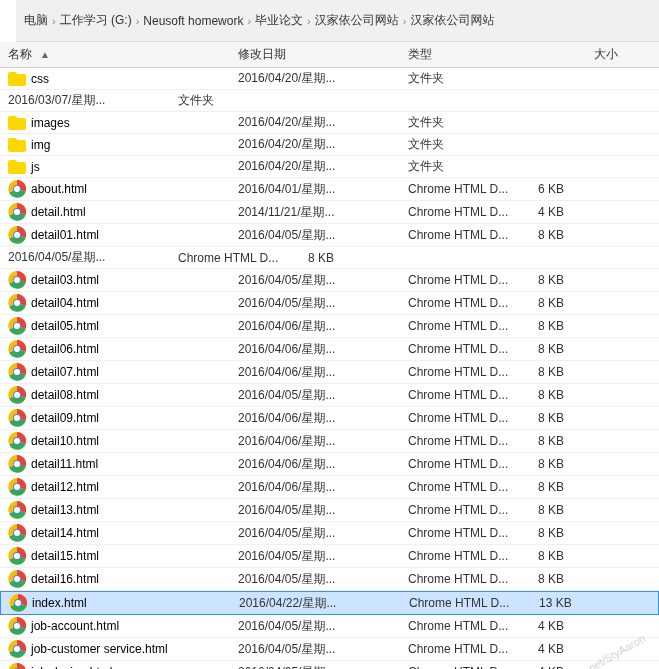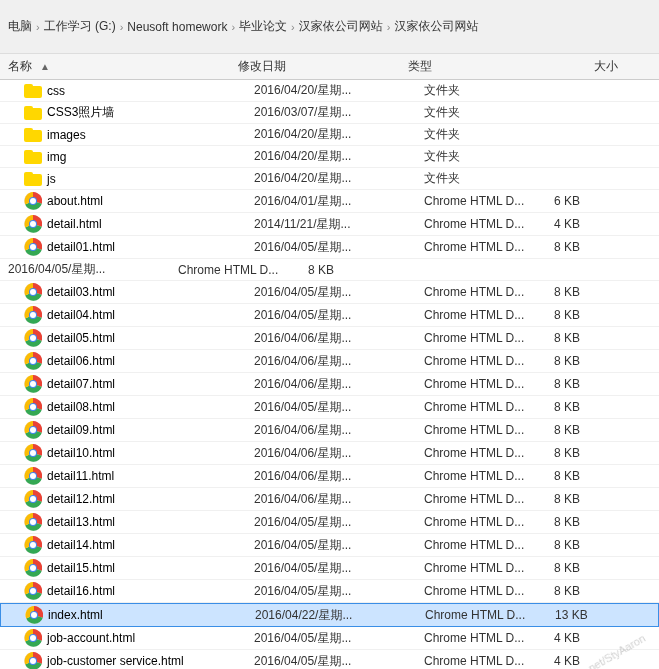--- a/index.html
+++ b/index.html
@@ -10,25 +10,26 @@
       color: #000;
       width: 659px;
       min-height: 669px;
       overflow: hidden;
     }
 
     
     .breadcrumb {
       display: flex;
       align-items: center;
-      padding: 18px 8px;
+      padding: 12px 8px;
       background: #f0f0f0;
       border-bottom: 1px solid #ddd;
       font-size: 12px;
       gap: 4px;
+      margin-left: 16px;
     }
     .breadcrumb-sep {
       color: #888;
       font-size: 11px;
     }
     .breadcrumb-item {
       color: #333;
       cursor: pointer;
     }
 
@@ -70,21 +71,20 @@
     .file-row.selected { background: #cce4ff; border: 1px solid #3a8ee6; }
 
     .file-name {
       width: 230px;
       display: flex;
       align-items: center;
       gap: 5px;
       white-space: nowrap;
       overflow: hidden;
       text-overflow: ellipsis;
-      margin-left: 16px;
     }
     .file-date { width: 170px; color: #333; }
     .file-type { width: 130px; color: #333; overflow: hidden; text-overflow: ellipsis; white-space: nowrap; }
     .file-size { width: 80px; text-align: left; color: #333; }
 
     
     .icon-folder {
       width: 18px;
       height: 14px;
       position: relative;
@@ -161,24 +161,20 @@
     <div class="file-row">
     <div class="file-name">
       <span class="icon-folder"></span>
       <span>css</span>
     </div>
     <div class="file-date">2016/04/20/星期...</div>
     <div class="file-type">文件夹</div>
     <div class="file-size"></div>
   </div>
     <div class="file-row">
-    <div class="file-name">
-      <span class="icon-folder"></span>
-      <span>CSS3照片墙</span>
-    </div>
     <div class="file-date">2016/03/07/星期...</div>
     <div class="file-type">文件夹</div>
     <div class="file-size"></div>
   </div>
     <div class="file-row">
     <div class="file-name">
       <span class="icon-folder"></span>
       <span>images</span>
     </div>
     <div class="file-date">2016/04/20/星期...</div>

